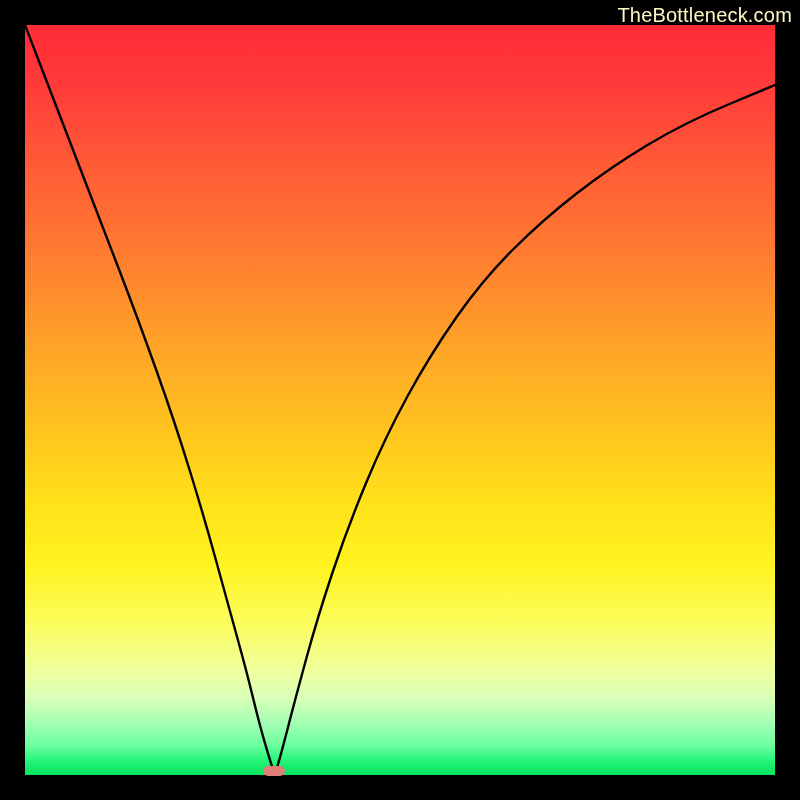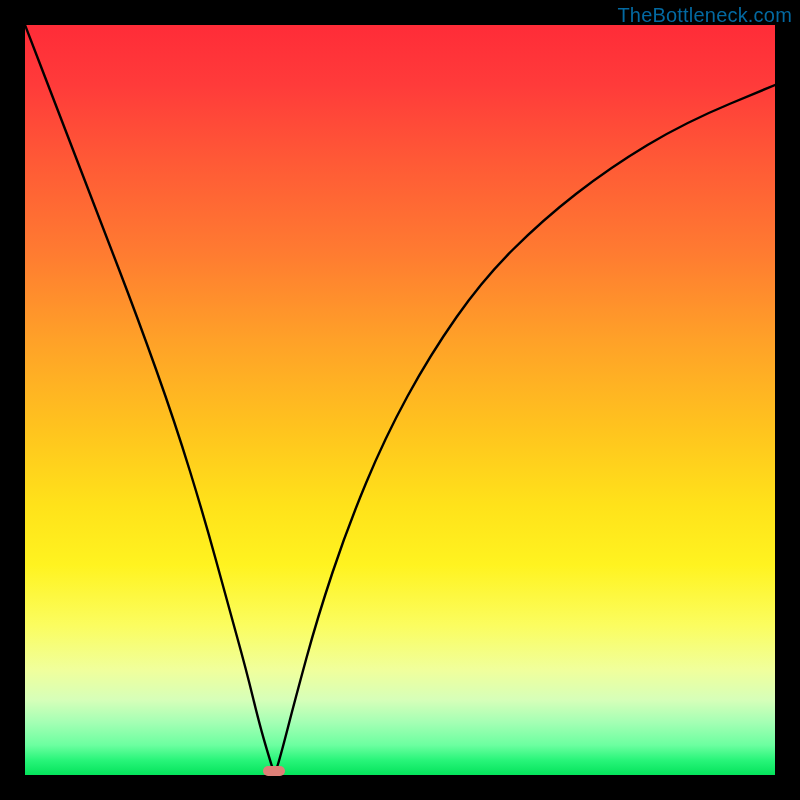--- a/index.html
+++ b/index.html
@@ -16,21 +16,21 @@
     top: 0;
     left: 0;
     width: 800px;
     height: 800px;
     background: #000;
   }
   .watermark {
     position: absolute;
     top: 4px;
     right: 8px;
-    color: #0369a1;
+    color: #fef9c3;
     font-size: 20px;
     font-weight: 400;
     letter-spacing: 0.2px;
     z-index: 50;
   }
   .plot {
     position: absolute;
     top: 25px;
     left: 25px;
     width: 750px;

